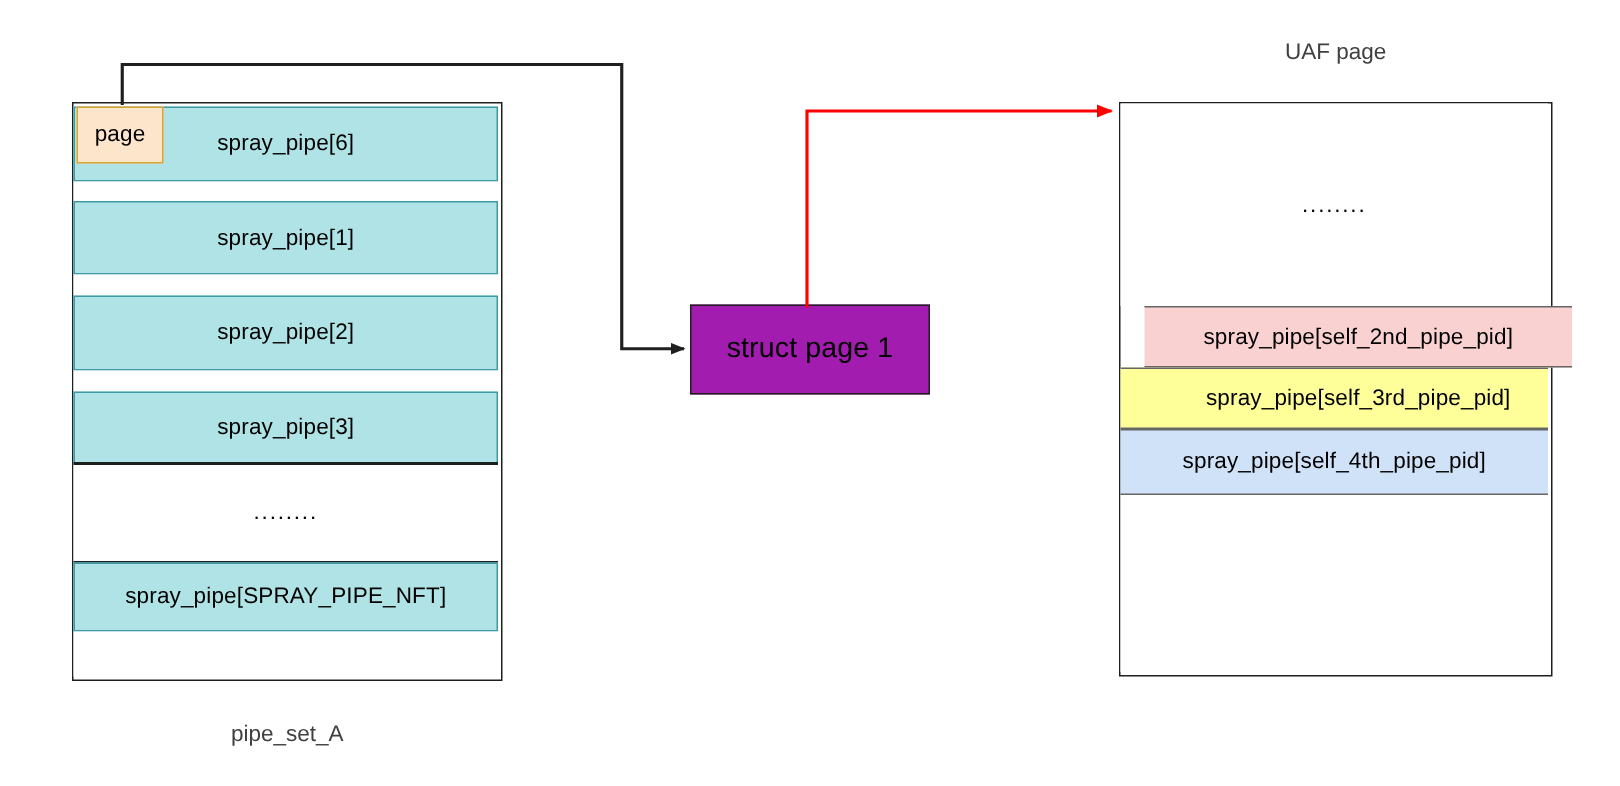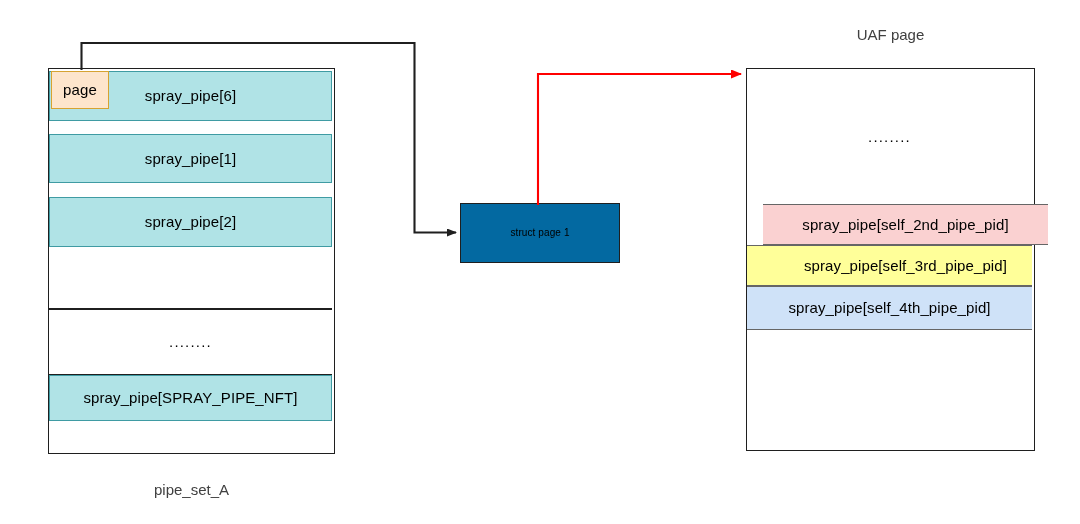--- a/index.html
+++ b/index.html
@@ -63,23 +63,23 @@
     border: 1.6px solid #d6a331;
     font-size: 15px;
   }
 
   
   #struct-page-box {
     left: 460px;
     top: 203px;
     width: 160px;
     height: 60px;
-    background: #0369a1;
+    background: #a21caf;
     border: 1.7px solid #1f1f1f;
-    font-size: 10px;
+    font-size: 19px;
   }
 
   
   #uaf-page-container {
     left: 746px;
     top: 68px;
     width: 289px;
     height: 383px;
     border: 1.8px solid #1f1f1f;
     background: #ffffff;
@@ -150,20 +150,23 @@
     </div>
 
     <div class="abs cell teal-row" style="left:0px; top:128px; width:283px; height:50px;">
       <span>spray_pipe[2]</span>
     </div>
 
     <div class="abs cell plain-row" style="left:0px; top:178px; width:283px; height:14px;">
       <span></span>
     </div>
 
+    <div class="abs cell teal-row" style="left:0px; top:192px; width:283px; height:48px;">
+      <span>spray_pipe[3]</span>
+    </div>
 
     <div class="abs cell plain-row" style="left:0px; top:240px; width:283px; height:66px;">
       <span class="dots">........</span>
     </div>
     <div class="abs sep-line" style="left:0px; top:239px; width:283px; height:1.6px;"></div>
     <div class="abs sep-line" style="left:0px; top:305px; width:283px; height:1.6px;"></div>
 
     <div class="abs cell teal-row" style="left:0px; top:306px; width:283px; height:46px;">
       <span>spray_pipe[SPRAY_PIPE_NFT]</span>
     </div>

